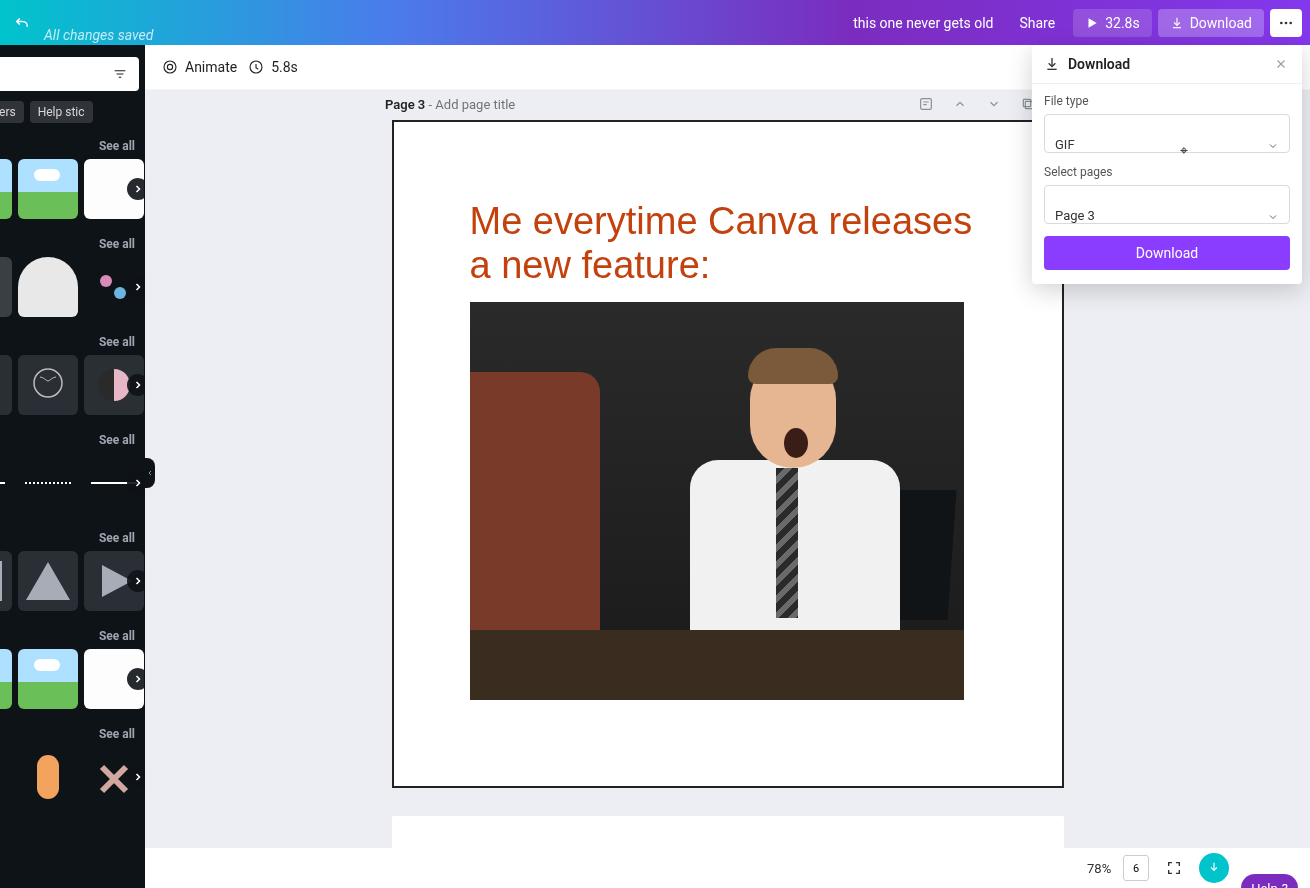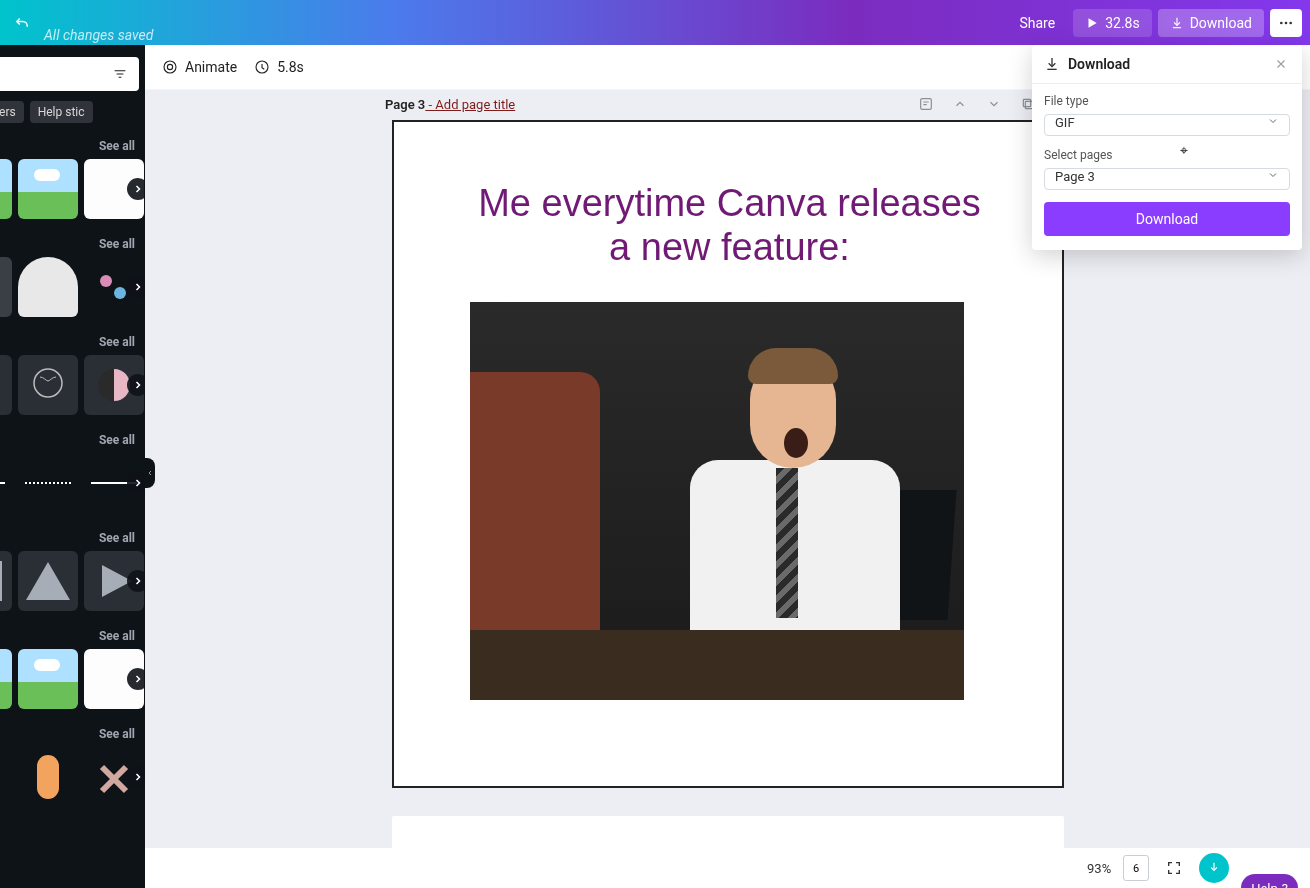--- a/index.html
+++ b/index.html
@@ -15,21 +15,21 @@
 .topbar .saved { font-style: italic; color: rgba(255,255,255,0.75); font-size: 14px; margin-top: 24px; }
 .topbar .spacer { flex: 1; }
 .topbar .title-input { background: transparent; border: none; color: #fff; text-align: right; font-size: 14px; padding: 4px 8px; width: 220px; }
 .tb-btn { display:flex; align-items:center; gap:6px; padding: 6px 12px; font-size: 14px; color:#fff; border-radius:4px; cursor:pointer; margin-left:6px; }
 .tb-btn.share { }
 .tb-btn.play { background: rgba(255,255,255,0.15); }
 .tb-btn.download { background: rgba(255,255,255,0.25); }
 .tb-btn.more { background:#fff; color:#333; width:32px; justify-content:center; padding:6px; }
 
 
-.secondbar { height:45px; background:#fff; display:flex; align-items:center; padding:0 16px; gap:16px; position:absolute; left:145px; right:0; top:45px; border-bottom:1px solid rgba(0,0,0,0.04);}
+.secondbar { height:45px; background:#fff; display:flex; align-items:center; padding:0 16px; gap:10px; position:absolute; left:145px; right:0; top:45px; border-bottom:1px solid rgba(0,0,0,0.04);}
 .sb-item { display:flex; align-items:center; gap:6px; font-size:14px; cursor:pointer; color:#222;}
 .sb-item svg { width:18px; height:18px; }
 
 
 .sidebar { position:absolute; left:0; top:45px; bottom:0; width:145px; background:#0e1318; color:#fff; overflow:hidden; }
 .sb-search { display:flex; align-items:center; background:#fff; color:#333; border-radius:4px; margin:12px 6px 10px -36px; height:34px; padding:0 8px; }
 .sb-search input { border:none; flex:1; font-size:13px; outline:none; background:transparent; width:44px;}
 .sb-filter { width:22px; height:22px; display:flex; align-items:center; justify-content:center; }
 .sb-chips { display:flex; gap:6px; padding:0 6px 10px 6px; overflow:hidden; margin-left:-50px;}
 .sb-chip { background:#30343a; color:#d7d7d7; font-size:12px; padding:4px 8px; border-radius:4px; white-space:nowrap; }
@@ -45,46 +45,46 @@
 .sb-thumb .lineish { height:2px; background:#fff; width:46px;}
 .sb-thumb .tri { width:0;height:0;border-left:22px solid transparent;border-right:22px solid transparent;border-bottom:38px solid #a7adb7;}
 .sb-next { position:absolute; right:-10px; top:50%; transform:translateY(-50%); width:22px; height:22px; background:rgba(14,19,24,0.9); border-radius:50%; display:flex; align-items:center; justify-content:center; color:#fff; cursor:pointer;}
 .sb-collapse { position:absolute; left:145px; top:458px; width:10px; height:30px; background:#0e1318; border-radius:0 8px 8px 0; display:flex; align-items:center; justify-content:center; color:#888; cursor:pointer; z-index:5;}
 
 
 .canvas-area { position:absolute; left:145px; top:90px; right:0; bottom:40px; overflow:hidden; }
 .page-head { display:flex; align-items:center; padding: 6px 18px 4px; gap:10px;}
 .page-head .pl { font-size:13px; }
 .page-head .pl .bold { color:#222; font-weight:600;}
-.page-head .pl .grey { color:#7f1d1d;text-decoration:underline;}
+.page-head .pl .grey { color:#737373;}
 .page-head .icons { margin-left:auto; display:flex; gap:18px; color:#8c8f97;}
 .page-head .icons span { cursor:pointer; width:16px; height:16px; display:flex; align-items:center; justify-content:center;}
 .page-frame { margin: 4px auto 28px; width: 672px; height: 668px; background:#fff; outline:2px solid #222; outline-offset:-2px; position:relative; }
-.page-frame .text { position:absolute; left:78px; top:62px; width:520px; font-size: 38px; line-height:1.15; color:#701a75; font-weight:500; font-family: "Trebuchet MS", sans-serif; text-align: center;}
+.page-frame .text { position:absolute; left:78px; top:80px; width:520px; font-size: 38px; line-height:1.15; color:#c2410c; font-weight:500; font-family: "Trebuchet MS", sans-serif;}
 .page-frame .img-ph { position:absolute; left:78px; top:182px; width:494px; height:398px; background:#222; overflow:hidden;}
 
 .img-ph .bg { position:absolute; inset:0; background:linear-gradient(#2a2a2a,#1a1a1a);}
 .img-ph .monitor { position:absolute; right:12px; bottom:80px; width:110px; height:130px; background:#101417; transform:skewX(-4deg);}
 .img-ph .desk { position:absolute; bottom:0; left:0; right:0; height:70px; background:#3a2c1f;}
 .img-ph .head { position:absolute; left:280px; top:58px; width:86px; height:108px; border-radius:40px 40px 44px 44px; background:#e6b692;}
 .img-ph .hair { position:absolute; left:278px; top:46px; width:90px; height:36px; background:#7a5a3b; border-radius:28px 28px 8px 8px;}
 .img-ph .mouth { position:absolute; left:314px; top:126px; width:24px; height:30px; background:#3a1d17; border-radius:50%;}
 .img-ph .shirt { position:absolute; left:220px; top:158px; width:210px; height:180px; background:#f1f1f1; border-radius:28px 28px 8px 8px;}
 .img-ph .tie { position:absolute; left:306px; top:166px; width:22px; height:150px; background:repeating-linear-gradient(135deg,#2a2a2a 0 6px,#6a6a6a 6px 12px);}
 .img-ph .other { position:absolute; left:-20px; top:70px; width:150px; height:280px; background:#7a3a2a; border-radius:20px;}
 .page4-head { padding: 6px 260px 4px; font-size:13px; color:#9aa0ab; }
 .page4-frame { margin: 2px auto; width: 672px; height:38px; background:#fff; border-radius:2px 2px 0 0;}
 
 
 .dl-panel { position:absolute; right:8px; top:45px; width:270px; background:#fff; border-radius:4px; box-shadow:0 6px 24px rgba(0,0,0,0.18); padding-bottom:14px; z-index:20;}
 .dl-head { display:flex; align-items:center; gap:8px; padding:10px 12px; border-bottom:1px solid #eee; font-size:14px; font-weight:600; color:#222;}
 .dl-head .close { margin-left:auto; color:#98a0ab; cursor:pointer; width:18px; height:18px; display:flex; align-items:center; justify-content:center;}
 .dl-body { padding: 10px 12px 0; }
 .dl-label { font-size:12px; color:#555; margin-bottom:6px;}
-.dl-select { position:relative; border:1px solid #d6dae1; border-radius:4px; height:22px; display:flex; align-items:flex-start; padding:0 10px; font-size:13px; color:#333; cursor:pointer; margin-bottom:12px;}
+.dl-select { position:relative; border:1px solid #d6dae1; border-radius:4px; height:39px; display:flex; align-items:flex-end; padding:0 10px; font-size:13px; color:#333; cursor:pointer; margin-bottom:12px;}
 .dl-select .chev { position:absolute; right:10px; color:#666;}
 .dl-btn { margin:6px 12px 0; background:#8b3dff; color:#fff; text-align:center; padding:9px; border-radius:4px; cursor:pointer; font-size:14px;}
 .cur { position:absolute; left:1180px; top:142px; font-size:14px; color:#222; z-index:25; pointer-events:none;}
 
 
 .bottombar { position:absolute; left:145px; right:0; bottom:0; height:40px; background:#fff; display:flex; align-items:center; justify-content:flex-end; padding:0 12px; gap:12px;}
 .bb-item { display:flex; align-items:center; gap:4px; font-size:13px; color:#333; cursor:pointer; }
 .bb-icon { width:26px; height:26px; display:flex; align-items:center; justify-content:center; border:1px solid transparent; border-radius:4px; cursor:pointer;}
 .bb-icon.pages { border:1px solid #c9cdd4; border-radius:3px; font-size:11px; padding:0 3px;}
 .bb-round { width:30px; height:30px; border-radius:50%; background:#00c4cc; color:#fff; display:flex; align-items:center; justify-content:center; cursor:pointer;}
@@ -97,20 +97,21 @@
 
 <div class="topbar">
   <div class="undo">
     <svg viewBox="0 0 24 24" width="18" height="18" fill="none" stroke="#fff" stroke-width="2">
         <path d="M9 14l-4-4 4-4"></path>
         <path d="M5 10h8a6 6 0 016 6v1"></path>
       </svg>
   </div>
   <span class="saved">All changes saved</span>
   <div class="spacer"></div>
+  <input class="title-input" value="this one never gets old" style="">
   <div class="tb-btn share">
       <span>Share</span>
     </div>
   <div class="tb-btn play">
     <span>
         <svg viewBox="0 0 24 24" width="14" height="14" fill="#fff">
           <path d="M6 4l14 8-14 8z"></path>
         </svg>
       </span>
     <span>32.8s</span>
@@ -418,21 +419,21 @@
             <path d="M6 9l6 6 6-6"></path>
           </svg>
         </span>
     </div>
   </div>
   <div class="dl-btn"><span>Download</span></div>
 </div>
 <div class="cur">⌖</div>
 
 <div class="bottombar">
-  <div class="bb-item">93%</div>
+  <div class="bb-item">78%</div>
   <div class="bb-icon pages">
       <span>6</span>
     </div>
   <div class="bb-icon">
       <svg viewBox="0 0 24 24" width="16" height="16" fill="none" stroke="#333" stroke-width="2">
         <path d="M4 9V4h5M20 9V4h-5M4 15v5h5M20 15v5h-5"></path>
       </svg>
     </div>
   <div class="bb-round">
       <svg viewBox="0 0 24 24" width="14" height="14" fill="none" stroke="#fff" stroke-width="2">

